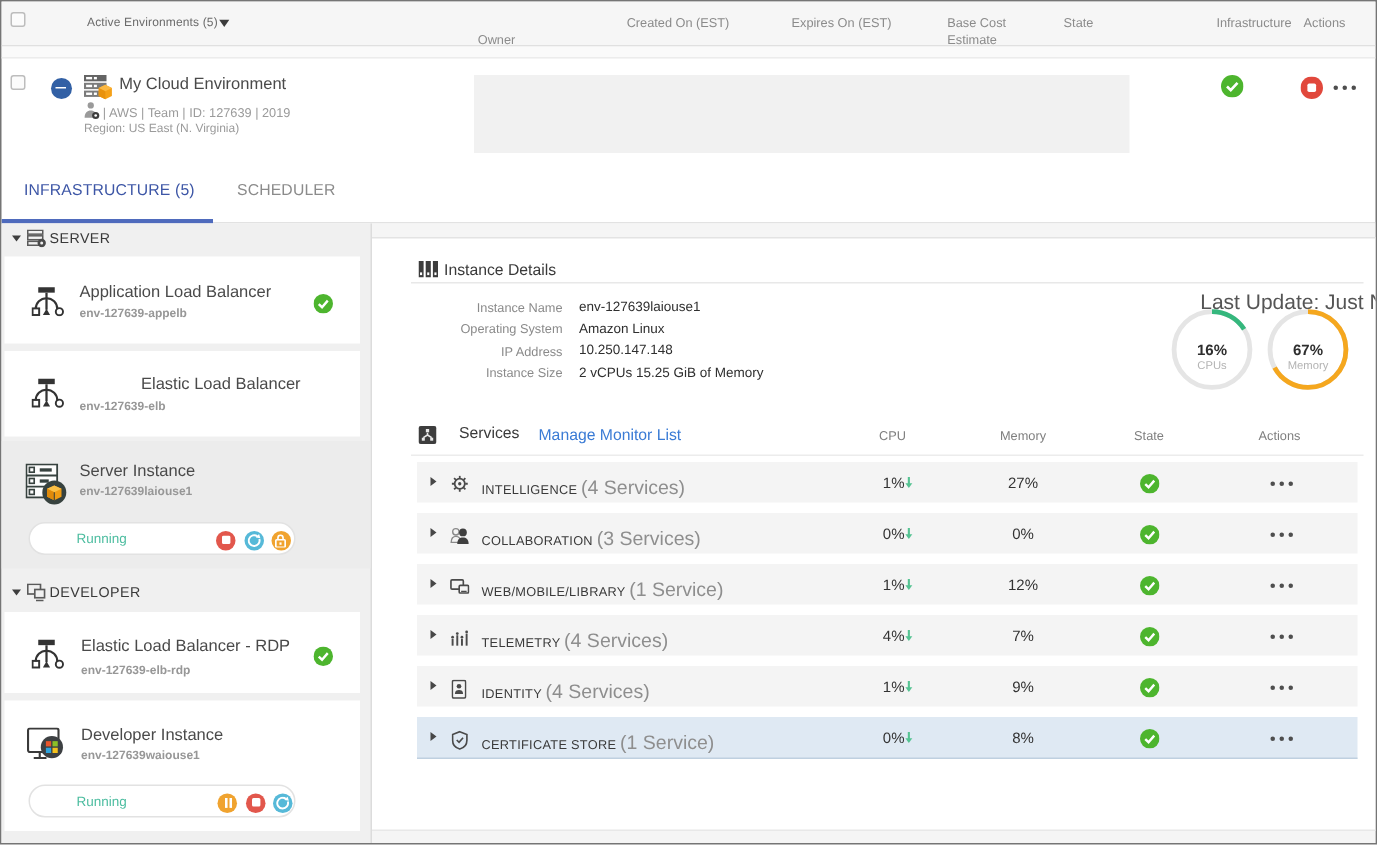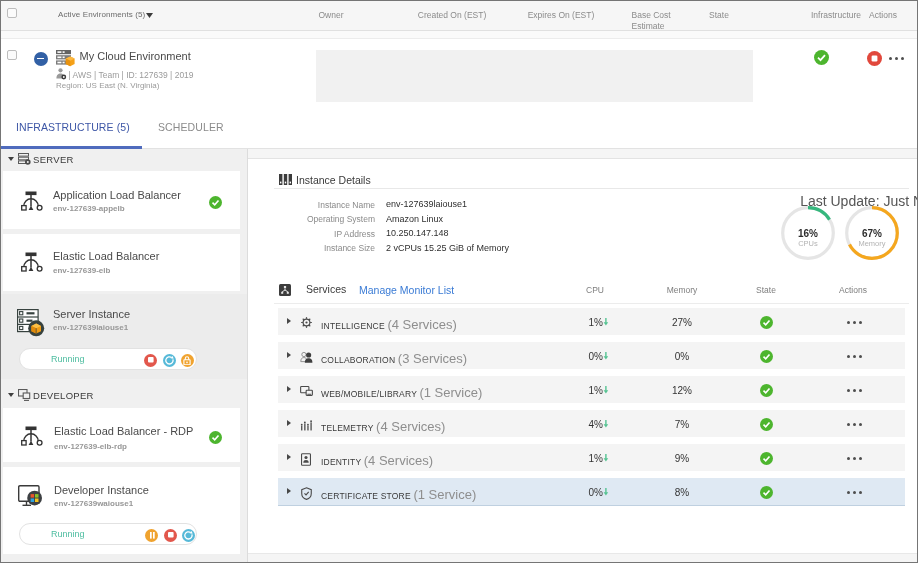--- a/index.html
+++ b/index.html
@@ -29,21 +29,21 @@
 </head>
 <body>
 <div id="page">
 
   <div class="abs" style="left:0;top:0;width:916px;height:29px;background:#f6f6f6;border-bottom:1px solid #e0e0e0;"></div>
   <div class="cb" style="left:6px;top:7px;"></div>
   <div class="abs" style="left:57px;top:9px;font-size:8px;color:#6b6b6b;letter-spacing:0.1px;">Active Environments (5)</div>
   <svg class="abs" style="left:145px;top:11.5px;" width="7" height="6">
       <polygon points="0,0 7,0 3.5,5" fill="#3c3c3c"></polygon>
     </svg>
-  <div class="hcol" style="left:330px;top:9px;">Owner</div>
+  <div class="hcol" style="left:330px;top:20px;">Owner</div>
   <div class="hcol" style="left:451px;top:9px;">Created On (EST)</div>
   <div class="hcol" style="left:560px;top:9px;">Expires On (EST)</div>
   <div class="abs" style="left:630.5px;top:9px;font-size:8.5px;color:#8b8b8b;">Base Cost</div>
   <div class="abs" style="left:630.5px;top:19.5px;font-size:8.5px;color:#8b8b8b;">Estimate</div>
   <div class="hcol" style="left:718px;top:9px;">State</div>
   <div class="hcol" style="left:835px;top:9px;">Infrastructure</div>
   <div class="hcol" style="left:882px;top:9px;">Actions</div>
   <div class="abs" style="left:0;top:30px;width:916px;height:7px;background:#fafafa;border-bottom:1px solid #ececec;"></div>
 
   <div class="cb" style="left:6px;top:49px;"></div>
@@ -132,21 +132,21 @@
 
   <div class="card" style="top:233px;height:57px;"></div>
   <svg class="abs" style="left:19.5px;top:250.5px;" width="22" height="20" viewBox="0 0 22 20">
     <rect x="4.5" y="0.5" width="11" height="3.6" fill="#333"></rect>
     <line x1="10" y1="4.1" x2="10" y2="15.5" stroke="#333" stroke-width="1.5"></line>
     <path d="M2.8 15 A 7.2 7.2 0 0 1 17.2 15" stroke="#333" stroke-width="1.4" fill="none"></path>
     <polygon points="7.6,19 12.4,19 10,14.8" fill="#333"></polygon>
     <rect x="0.7" y="14.6" width="4.4" height="4.4" fill="none" stroke="#333" stroke-width="1.3"></rect>
     <circle cx="18.6" cy="16.8" r="2.4" fill="none" stroke="#333" stroke-width="1.3"></circle>
   </svg>
-  <div class="ctitle" style="top:248.5px;">Elastic Load Balancer</div>
+  <div class="ctitle" style="top:248.5px;margin-left:41px;">Elastic Load Balancer</div>
   <div class="csub" style="top:264.5px;">env-127639-elb</div>
 
   <div class="abs" style="left:0;top:293px;width:246px;height:85px;background:#ececec;"></div>
   <svg class="abs" style="left:16px;top:308px;" width="28" height="28" viewBox="0 0 28 28">
     <rect x="0.6" y="0.6" width="20.5" height="22" fill="#fdfdfd" stroke="#37423f" stroke-width="1.2"></rect>
     <line x1="0.6" y1="8" x2="21.1" y2="8" stroke="#37423f" stroke-width="1.2"></line>
     <line x1="0.6" y1="15.4" x2="21.1" y2="15.4" stroke="#37423f" stroke-width="1.2"></line>
     <rect x="2.6" y="2.6" width="3.2" height="3.2" fill="none" stroke="#37423f" stroke-width="1.1"></rect>
     <rect x="2.6" y="10" width="3.2" height="3.2" fill="none" stroke="#37423f" stroke-width="1.1"></rect>
     <rect x="2.6" y="17.4" width="3.2" height="3.2" fill="none" stroke="#37423f" stroke-width="1.1"></rect>

